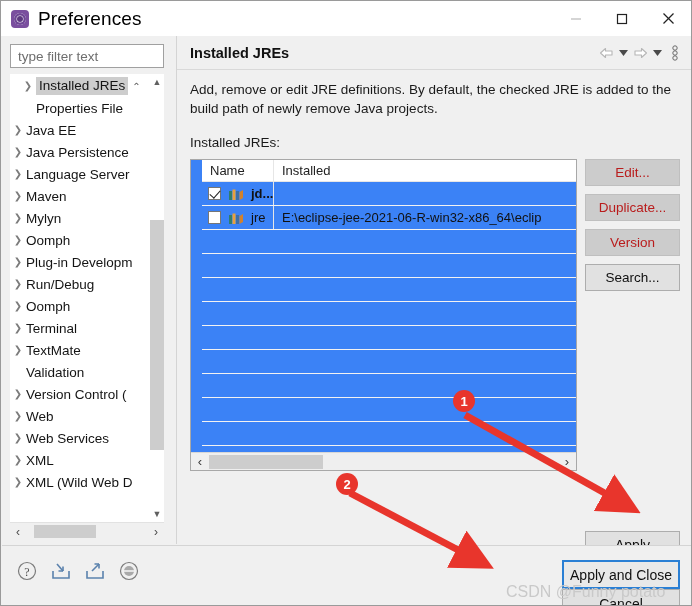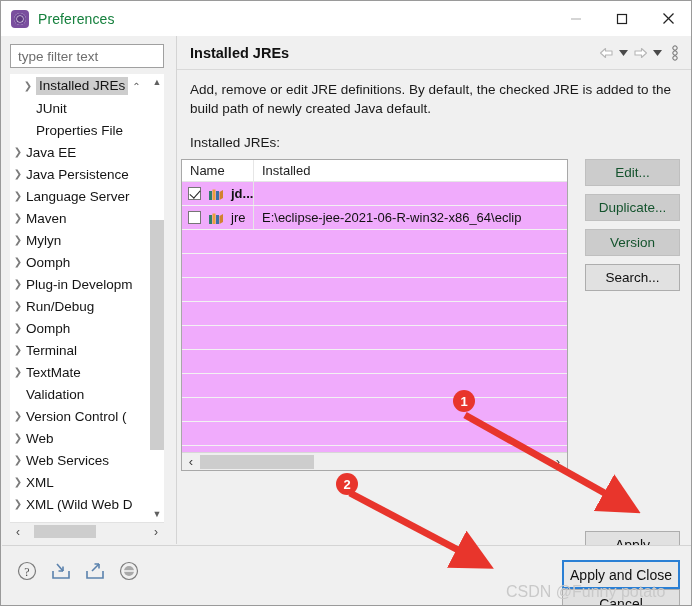--- a/index.html
+++ b/index.html
@@ -39,21 +39,21 @@
     width: 12px; height: 12px; border-radius: 50%;
     background: #ffffff;
     box-shadow: inset 0 0 0 2.5px #6f4795;
   }
   .title-icon .ring::before {
     content: ""; position: absolute; left: 6px; top: 6px;
     width: 6px; height: 6px; border-radius: 50%;
     background: #5d3a80; z-index: 2;
   }
   .title-text {
-    font-size: 14px; color: #15803d; letter-spacing: .1px;
+    font-size: 19px; color: #000000; letter-spacing: .1px;
   }
   .win-btns {
     margin-left: auto; display: flex; height: 35px;
   }
   .win-btn {
     width: 46px; height: 35px;
     display: flex; align-items: center; justify-content: center;
   }
   .win-btn svg { display: block; }
 
@@ -194,25 +194,26 @@
     font-size: 13.5px; color: #1a1a1a;
     line-height: 19px;
   }
   .list-label {
     position: absolute; left: 13px; top: 99px;
     font-size: 13.5px; color: #1a1a1a;
   }
 
   
   .jre-table {
-    position: absolute; left: 4px; top: 123px;
+    position: absolute; left: 13px; top: 123px;
     width: 387px; height: 312px;
-    background: #f0abfc;
+    background: #3b82f6;
     border: 1px solid #a8a8a8;
     overflow: hidden;
+    padding-left: 11px;
   }
   .jt-head {
     display: flex; height: 22px;
     background: #ffffff;
     border-bottom: 1px solid #e6e6e6;
     font-size: 13px; color: #222;
   }
   .jt-head .c-name {
     width: 72px; padding-left: 8px; display: flex; align-items: center;
     border-right: 1px solid #e6e6e6;
@@ -276,21 +277,21 @@
   }
   .btn {
     height: 27px; width: 95px;
     background: #e1e1e1;
     border: 1px solid #adadad;
     font-family: "Liberation Sans", sans-serif;
     font-size: 13.5px; color: #0f0f0f;
     display: flex; align-items: center; justify-content: center;
   }
   .btn.disabled {
-    color: #14532d;
+    color: #b91c1c;
     background: #cccccc;
     border-color: #bfbfbf;
   }
 
   .apply-btn {
     position: absolute; left: 408px; top: 495px;
     width: 95px; height: 28px;
     background: #e1e1e1; border: 1px solid #adadad;
     font-size: 14px; color: #111;
     display: flex; align-items: center; justify-content: center;
@@ -384,24 +385,20 @@
     <div class="filter-box">
       <input type="text" placeholder="type filter text" style="">
     </div>
 
     <div class="tree-wrap">
       <div class="tree">
           <div class="tree-item indent1 selected">
             <span class="arrow">❯</span>
             <span class="lbl">Installed JREs</span>
             <span style="margin-left: 4px; color: rgb(85, 85, 85); font-size: 10px;">⌃</span>
-          </div>
-          <div class="tree-item indent1 noarrow">
-            <span class="arrow">❯</span>
-            <span class="lbl">JUnit</span>
           </div>
           <div class="tree-item indent1 noarrow">
             <span class="arrow">❯</span>
             <span class="lbl">Properties File</span>
           </div>
           <div class="tree-item">
             <span class="arrow">❯</span>
             <span class="lbl">Java EE</span>
           </div>
           <div class="tree-item">
@@ -512,21 +509,21 @@
         <div class="htool">
           <svg width="8" height="16" viewBox="0 0 8 16">
             <circle cx="4" cy="3" r="2.2" fill="none" stroke="#6a6a6a" stroke-width="1"></circle>
             <circle cx="4" cy="8" r="2.2" fill="none" stroke="#6a6a6a" stroke-width="1"></circle>
             <circle cx="4" cy="13" r="2.2" fill="none" stroke="#6a6a6a" stroke-width="1"></circle>
           </svg>
         </div>
       </div>
     </div>
 
-    <div class="desc">Add, remove or edit JRE definitions. By default, the checked JRE is added to the build path of newly created Java default.</div>
+    <div class="desc">Add, remove or edit JRE definitions. By default, the checked JRE is added to the build path of newly remove Java projects.</div>
     <div class="list-label">Installed JREs:</div>
 
     <div class="jre-table">
       <div class="jt-head">
         <div class="c-name">Name</div>
         <div class="c-loc">Installed</div>
       </div>
       <div id="jre-rows">
           <div class="jt-row bold">
             <div class="c-name">

